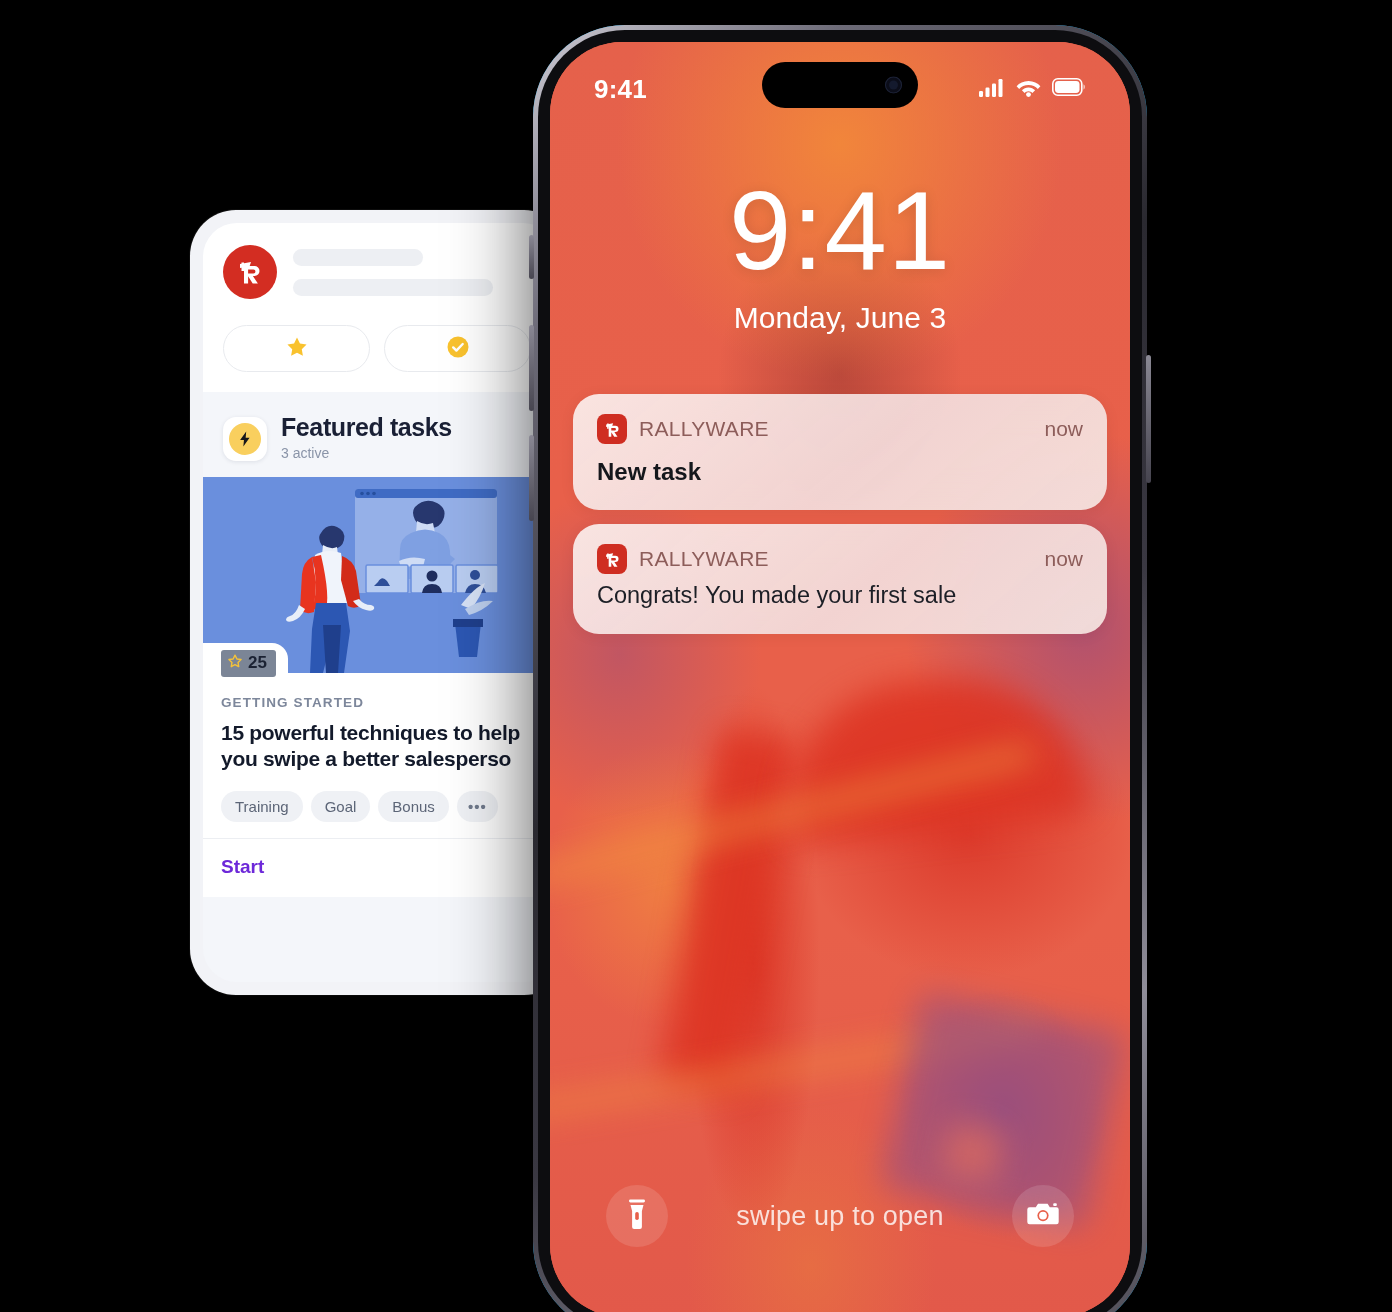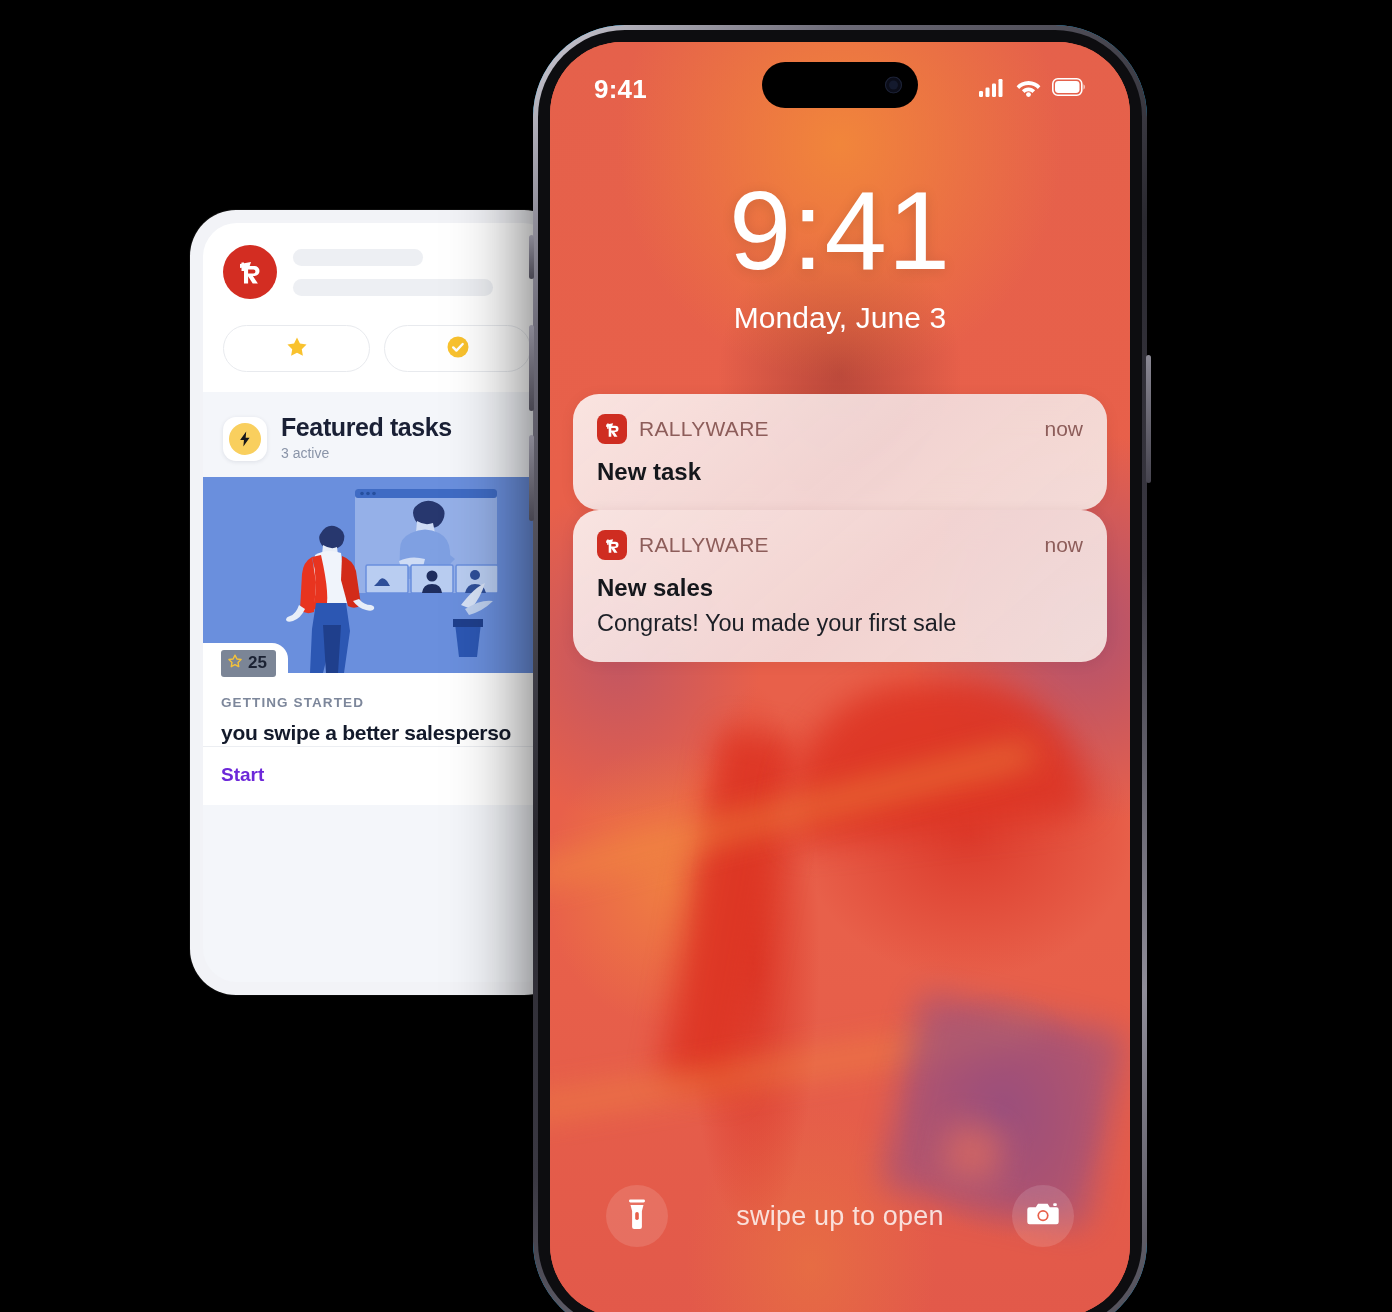--- a/index.html
+++ b/index.html
@@ -365,20 +365,21 @@
     letter-spacing: 0.1px;
   }
 
   .notif-stack {
     position: absolute;
     top: 352px;
     left: 23px; right: 23px;
     z-index: 4;
     display: flex;
     flex-direction: column;
+    gap: 14px;
   }
   .notif {
     border-radius: 26px;
     padding: 20px 24px 24px 24px;
     background: linear-gradient(140deg, rgba(250,236,234,0.94) 0%, rgba(243,224,224,0.90) 55%, rgba(246,230,226,0.92) 100%);
     backdrop-filter: blur(18px);
     box-shadow: 0 2px 14px rgba(80,20,10,0.08);
   }
   .notif-head {
     display: flex;
@@ -560,23 +561,30 @@
               <svg width="16" height="16" viewBox="0 0 24 24">
                 <path d="M12 3.2 l2.8 5.7 6.3 .92 -4.55 4.43 1.07 6.25 L12 17.55 l-5.62 2.97 1.07-6.25 -4.55-4.43 6.3-.92 Z" fill="none" stroke="#f4c23a" stroke-width="2.1" stroke-linejoin="round"></path>
               </svg>
             </span>
             <span>25</span>
           </div>
         </div>
 
         <div class="task-kicker">GETTING STARTED</div>
         <div class="task-title">
+          <span>15 powerful techniques to help</span>
           <span>you swipe a better salesperso</span>
         </div>
 
+        <div class="tag-row">
+          <span class="tag">Training</span>
+          <span class="tag">Goal</span>
+          <span class="tag">Bonus</span>
+          <span class="tag dots">•••</span>
+        </div>
       </div>
 
       <div class="card-divider"></div>
       <div class="start-row">
         <span class="start-link">Start</span>
       </div>
     </div>
 
   </div>
 </div>
@@ -659,21 +667,20 @@
           <span class="notif-appicon">
             <svg width="19" height="19" viewBox="0 0 30 30">
               <path d="M5 7 L16 5 L14.5 9.5 L5 11 Z" fill="#fff"></path>
               <path d="M9 5.5 L9 14 L6.5 14 L6.5 5.5 Z" fill="#fff"></path>
               <path d="M12 9 h7.5 a5 5 0 0 1 0 10 h-1.6 l5 7.5 h-5.2 l-4.6-7.3 V26.5 H9 V9 Z M13.1 12.6 v3.9 h5.4 a1.95 1.95 0 0 0 0-3.9 Z" fill="#fff"></path>
             </svg>
           </span>
           <span class="notif-appname">RALLYWARE</span>
           <span class="notif-time">now</span>
         </div>
-        <div class="notif-title">New sales</div>
         <div class="notif-msg">Congrats! You made your first sale</div>
       </div>
 
     </div>
 
     <div class="bottom-bar">
       <div class="glyph-btn">
         <span>
           <svg width="26" height="30" viewBox="0 0 26 30">
             <rect x="5" y="0.5" width="16" height="3" rx="1.4" fill="#fff"></rect>

